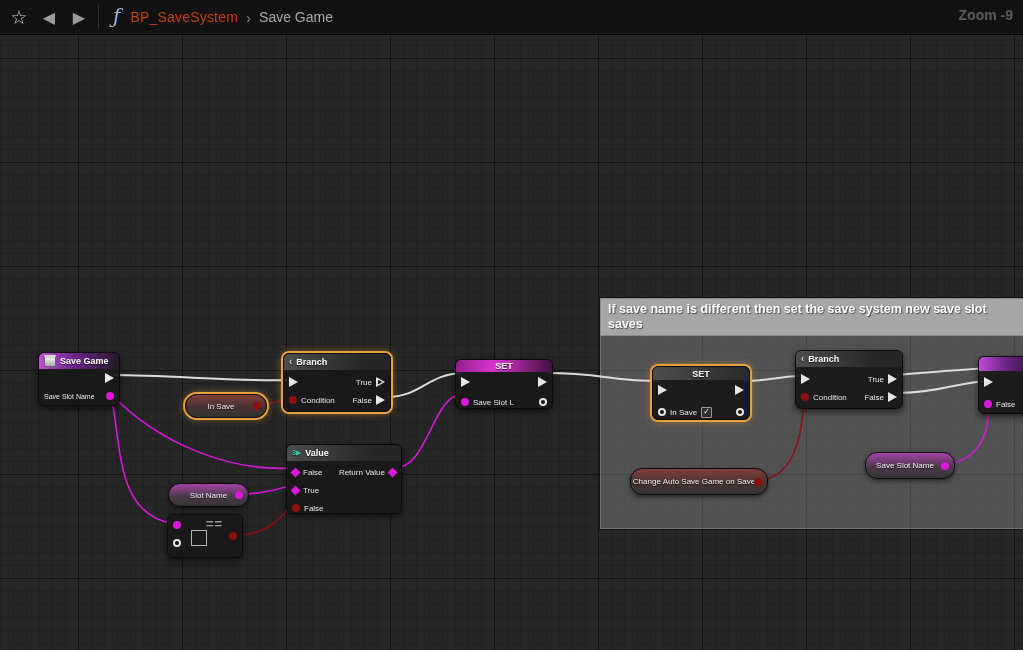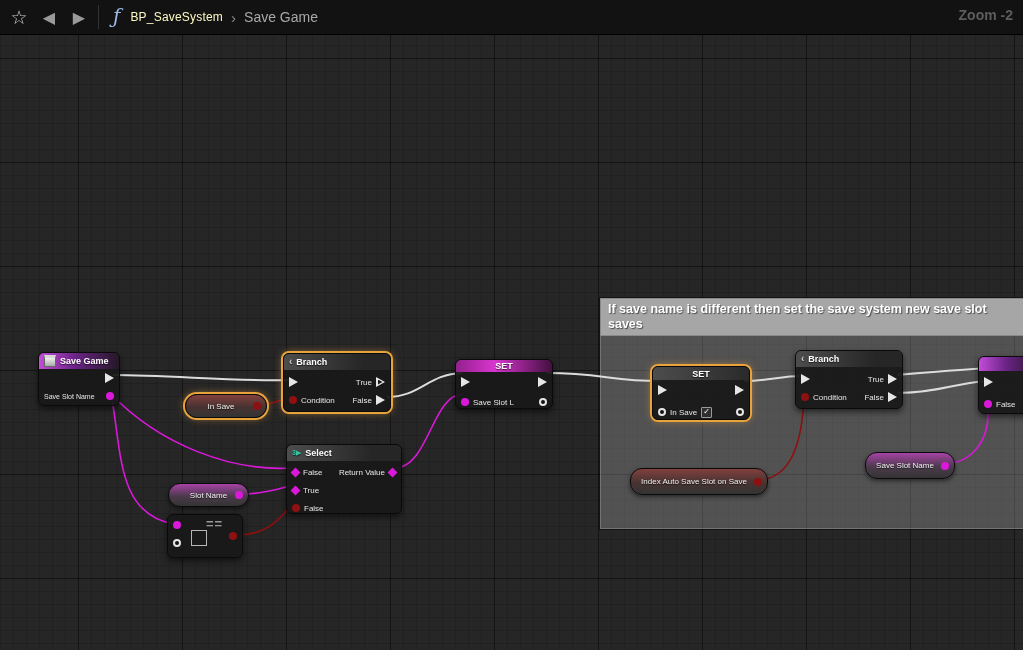--- a/index.html
+++ b/index.html
@@ -15,21 +15,21 @@
     background-position:0 -46px,-26px 0,0 -7px,-0px 0;
     user-select:none;}
   
   .toolbar{position:absolute;left:0;top:0;width:1023px;height:34px;background:#121212;
     border-bottom:1px solid #000;display:flex;align-items:center;z-index:40;}
   .tb-icon{color:#9a9a9a;font-size:16px;width:30px;text-align:center;cursor:pointer;}
   .tb-star{color:#cfcfcf;font-size:19px;margin-left:4px;width:30px;text-align:center;}
   .tb-sep{width:1px;height:24px;background:#333;margin:0 8px 0 4px;}
   .tb-fn{color:#9db8e8;font-family:"DejaVu Serif","Liberation Serif",serif;font-style:italic;
     font-size:20px;margin:0 10px 2px 6px;}
-  .crumb-root{color:#fef9c3;font-size:12px;letter-spacing:.2px;cursor:pointer;}
+  .crumb-root{color:#c2410c;font-size:14px;letter-spacing:.2px;cursor:pointer;}
   .crumb-sep{color:#8a8a8a;font-size:15px;margin:0 8px;}
   .crumb-cur{color:#a8a8a8;font-size:14px;}
   .tb-zoom{position:absolute;right:10px;top:7px;color:#5d5d5d;font-size:14px;font-weight:bold;}
   
   .comment{position:absolute;border:1px solid rgba(0,0,0,.45);z-index:1;}
   .comment .c-body{position:absolute;inset:0;background:rgba(185,185,185,.30);border:1px solid rgba(220,220,220,.25);}
   .comment .c-head{position:absolute;left:0;right:0;top:0;background:#a6a6a6;
     border:1px solid #8a8a8a;color:#fff;font-weight:bold;font-size:12.5px;
     padding:3px 7px 2px;text-shadow:1px 1px 1px rgba(0,0,0,.55);line-height:15px;}
   .resize-handle{position:absolute;right:1px;bottom:1px;width:14px;height:14px;
@@ -151,21 +151,21 @@
       <span class="lbl">Condition</span>
       <span class="grow"></span>
       <span class="lbl">False</span>
       <span class="p-exec"></span>
     </div>
   </div>
 
   <div class="node" style="left:286px;top:444px;width:114px;height:68px;">
     <div class="n-head h-dark">
       <span class="sel-icon">3▶</span>
-      <span class="lbl">Select</span>
+      <span class="lbl">Value</span>
     </div>
     <div class="n-row" style="margin-top:2px;">
       <span class="p-dia c-str"></span>
       <span class="lbl">False</span>
       <span class="grow"></span>
       <span class="lbl">Return Value</span>
       <span class="p-dia c-str"></span>
     </div>
     <div class="n-row">
       <span class="p-dia c-str"></span>
@@ -239,21 +239,21 @@
     <div class="n-row">
       <span class="p-dot c-bool"></span>
       <span class="lbl">Condition</span>
       <span class="grow"></span>
       <span class="lbl">False</span>
       <span class="p-exec"></span>
     </div>
   </div>
 
   <div class="pill g-red" style="left:630px;top:468px;width:136px;height:25px;">
-    <span style="margin-right:10px;">Index Auto Save Slot on Save</span>
+    <span style="margin-right:10px;">Change Auto Save Game on Save</span>
     <span class="p-dot c-bool"></span>
   </div>
 
   <div class="pill g-mag" style="left:865px;top:452px;width:88px;height:25px;">
     <span style="margin-right:10px;">Save Slot Name</span>
     <span class="p-dot c-str"></span>
   </div>
 
   <div class="node" style="left:978px;top:356px;width:60px;height:56px;">
     <div class="n-head h-event" style="height:14px;"></div>
@@ -268,16 +268,16 @@
 
   <div class="toolbar">
     <span class="tb-star">☆</span>
     <span class="tb-icon">◀</span>
     <span class="tb-icon">▶</span>
     <span class="tb-sep"></span>
     <span class="tb-fn">ƒ</span>
     <span class="crumb-root">BP_SaveSystem</span>
     <span class="crumb-sep">›</span>
     <span class="crumb-cur">Save Game</span>
-    <span class="tb-zoom">Zoom -2</span>
+    <span class="tb-zoom">Zoom -9</span>
   </div>
 
 </div>
 
 </body></html>

